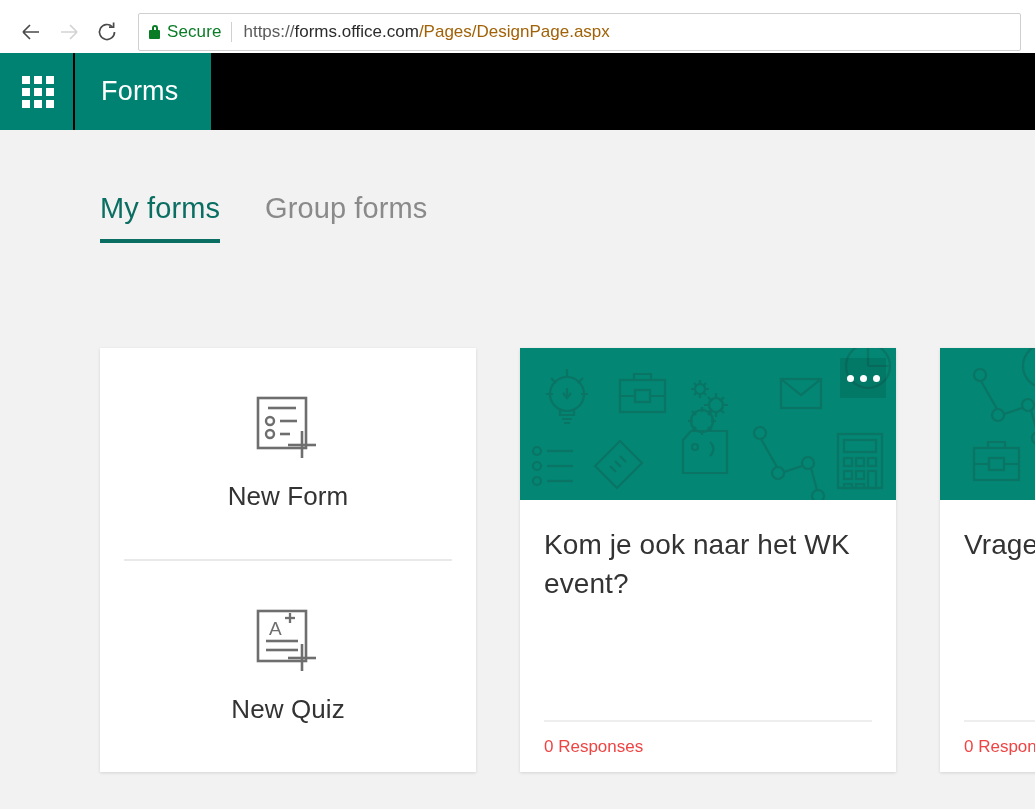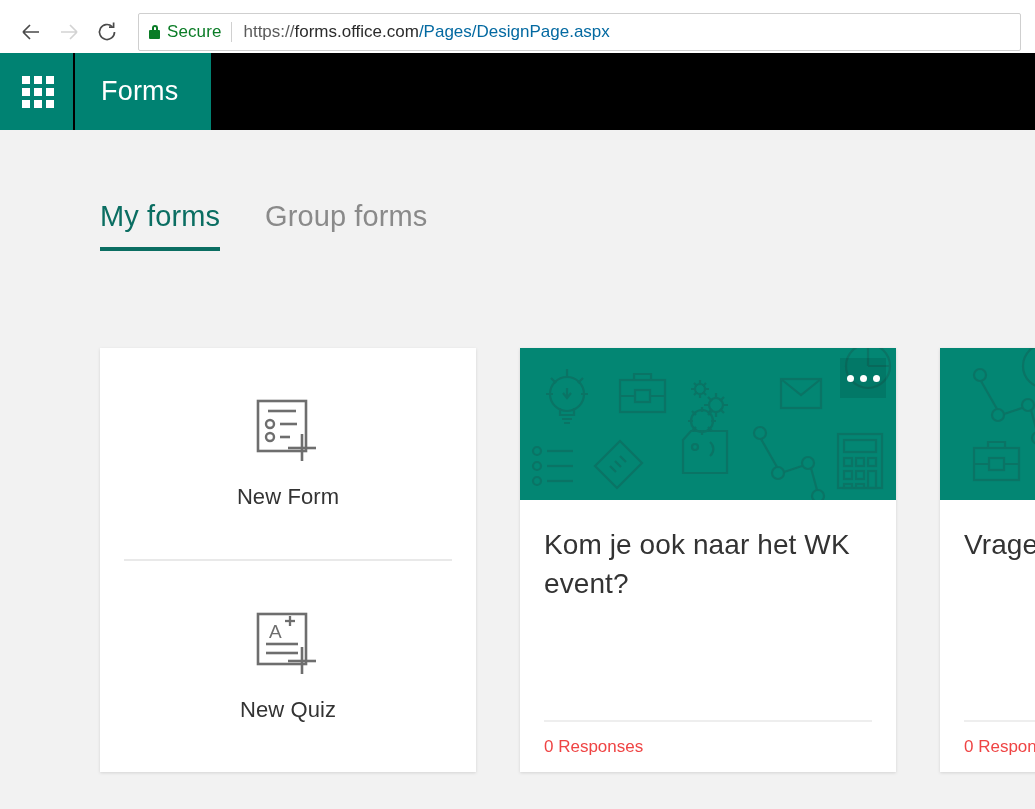--- a/index.html
+++ b/index.html
@@ -45,21 +45,21 @@
     border-radius: 4px 4px 0 0;
   }
   .secure-text {
     color: #0a7c26; font-size: 17px; letter-spacing: .1px;
     margin-right: 10px; white-space: nowrap;
   }
   .omni-sep { width: 1px; height: 20px; background: #d0d0d0; margin-right: 11px; }
   .url { font-size: 17px; white-space: nowrap; overflow: hidden; }
   .url .u-scheme { color: #5b5b5b; }
   .url .u-host { color: #2b2b2b; }
-  .url .u-path { color: #0369a1; margin-top: 17px; }
+  .url .u-path { color: #a16207; margin-top: 17px; }
 
   
   .office-bar {
     position: absolute; top: 53px; left: 0;
     width: 1035px; height: 77px;
     background: #000000;
     display: flex; align-items: stretch;
   }
   .waffle {
     width: 75px; background: #008272;
@@ -78,21 +78,21 @@
   .brand {
     width: 136px; background: #008272;
     display: flex; align-items: center;
     padding-left: 26px;
     color: #ffffff; font-size: 27px; font-weight: 400;
     letter-spacing: .2px;
   }
 
   
   .tabs {
-    position: absolute; top: 200px; left: 100px;
+    position: absolute; top: 192px; left: 100px;
     display: flex; align-items: flex-end; gap: 0;
   }
   .tab {
     font-size: 29px; color: #8a8a8a;
     padding: 0 0 18px 0; margin-right: 45px;
     position: relative; white-space: nowrap; cursor: pointer;
     letter-spacing: .1px;
   }
   .tab.active { color: #0b6e62; }
   .tab.active::after {
@@ -111,21 +111,21 @@
     position: relative; flex: 0 0 auto;
   }
 
   
   .create-card { display: flex; flex-direction: column; }
   .create-half {
     flex: 1 1 0; display: flex; flex-direction: column;
     align-items: center; justify-content: center; cursor: pointer;
   }
   .create-label {
-    font-size: 22px; color: #333333; margin-top: 22px; letter-spacing: .1px;
+    font-size: 26px; color: #333333; margin-top: 22px; letter-spacing: .1px;
   }
   .create-divider {
     height: 2px; background: #e9e9e9; margin: 0 24px;
   }
 
   
   .thumb {
     height: 152px; background: #038673; position: relative; overflow: hidden;
   }
   .thumb svg { position: absolute; top: 0; left: 0; }

